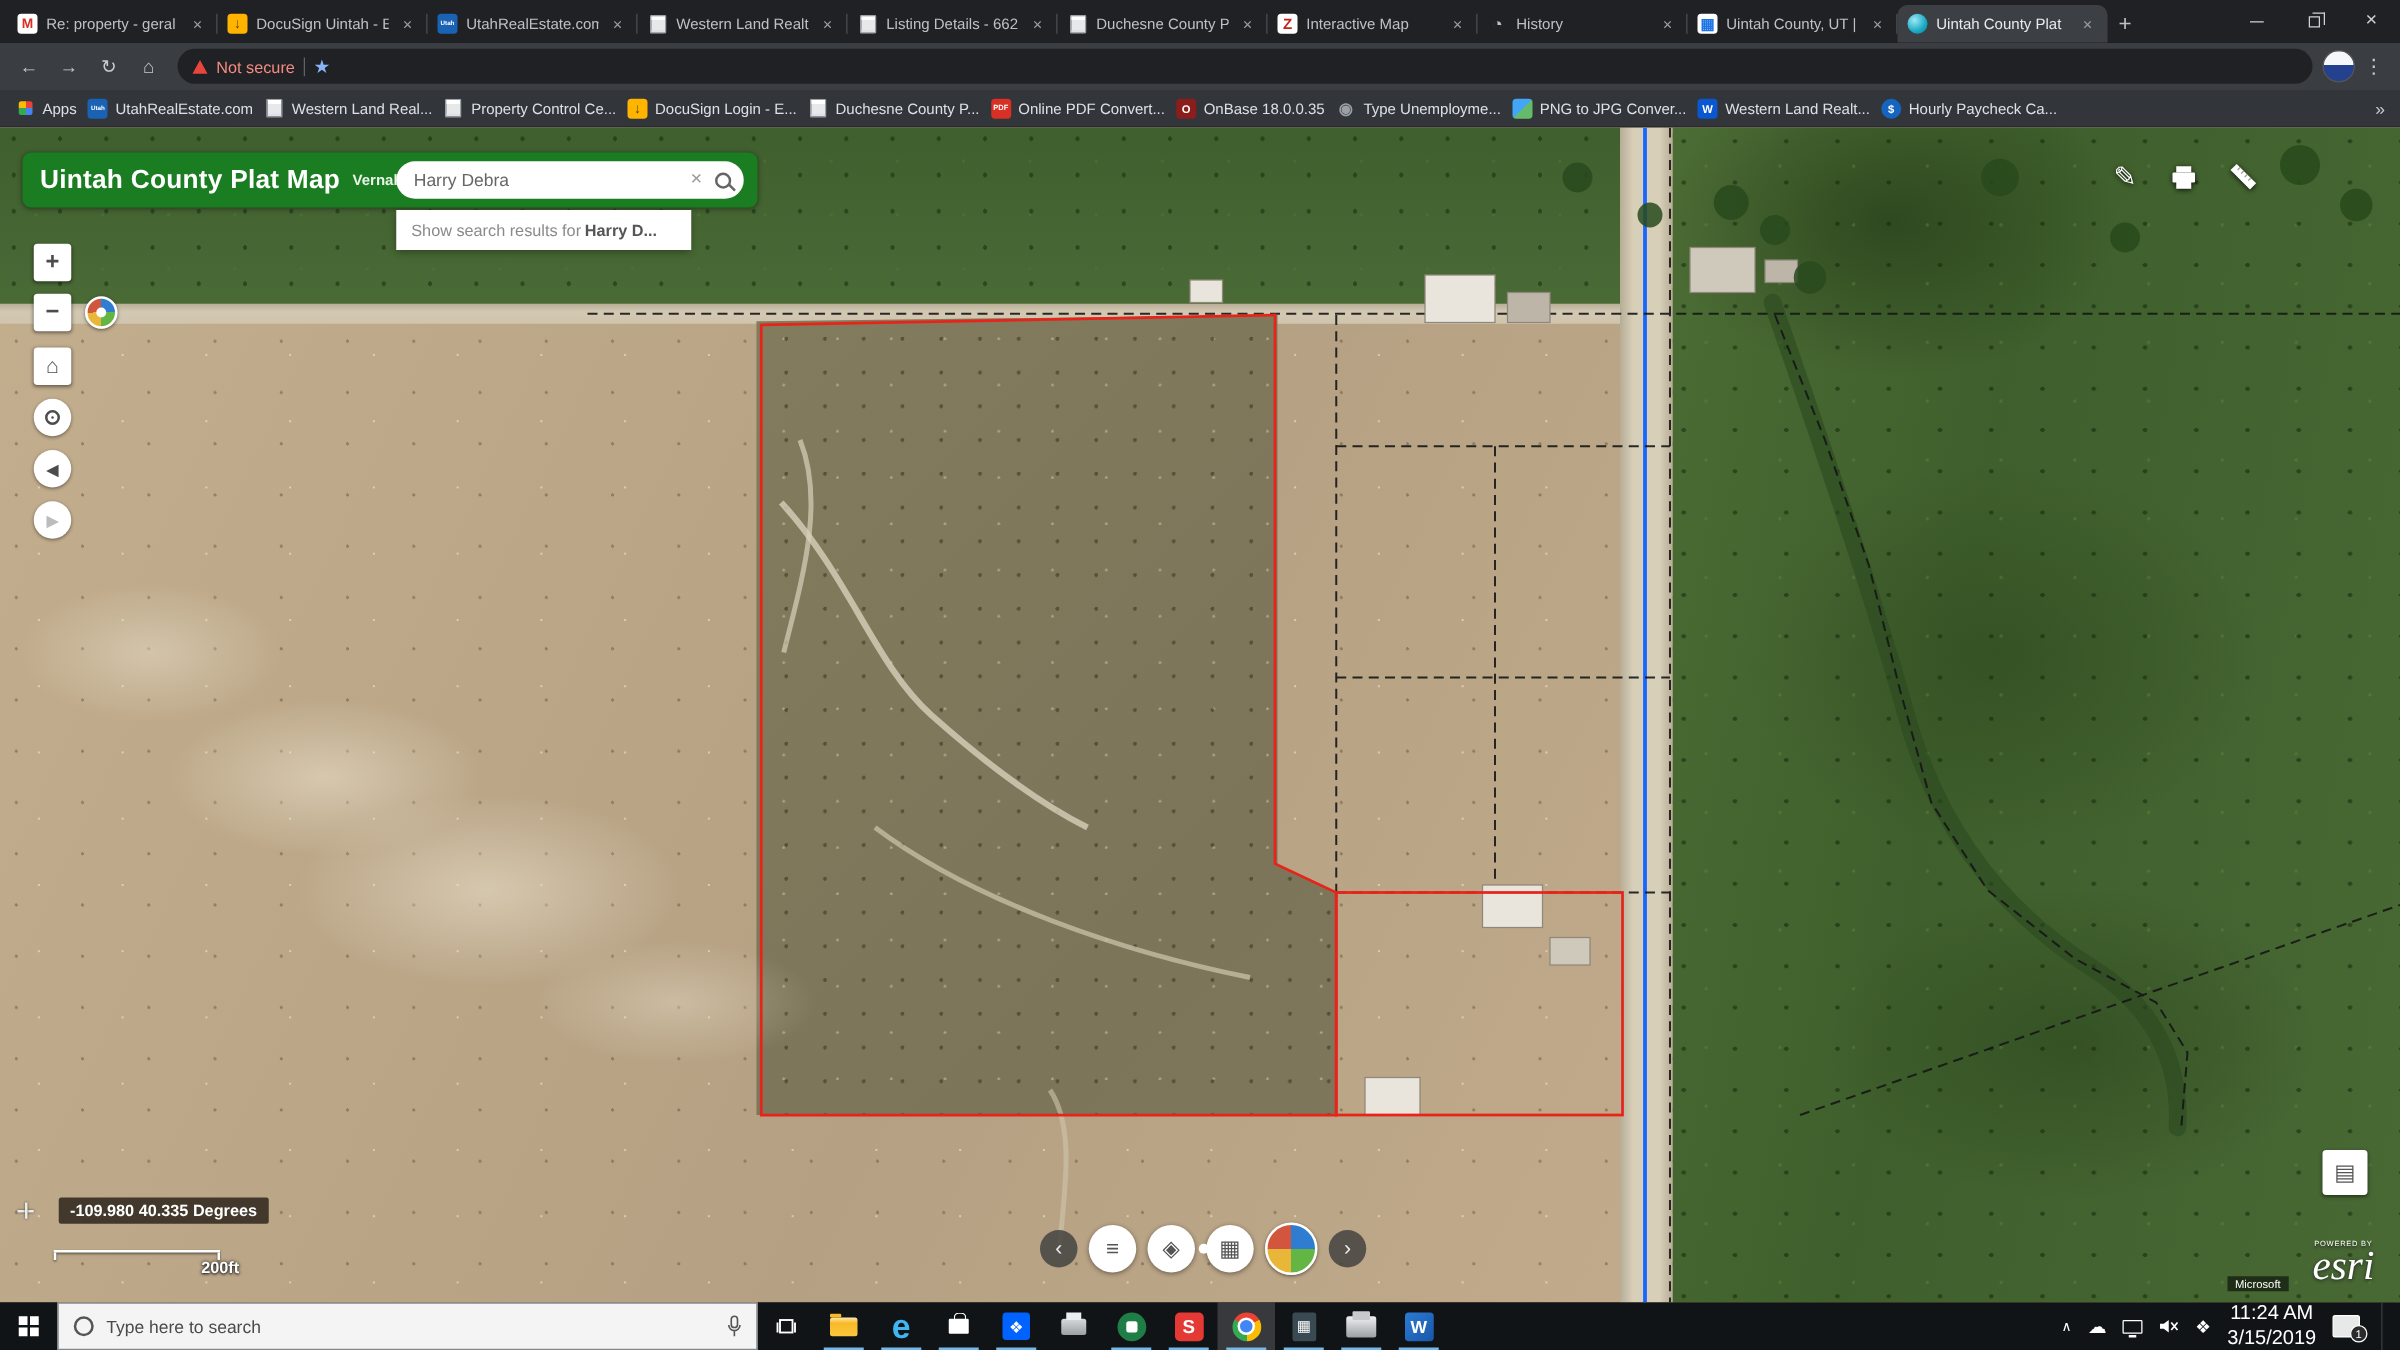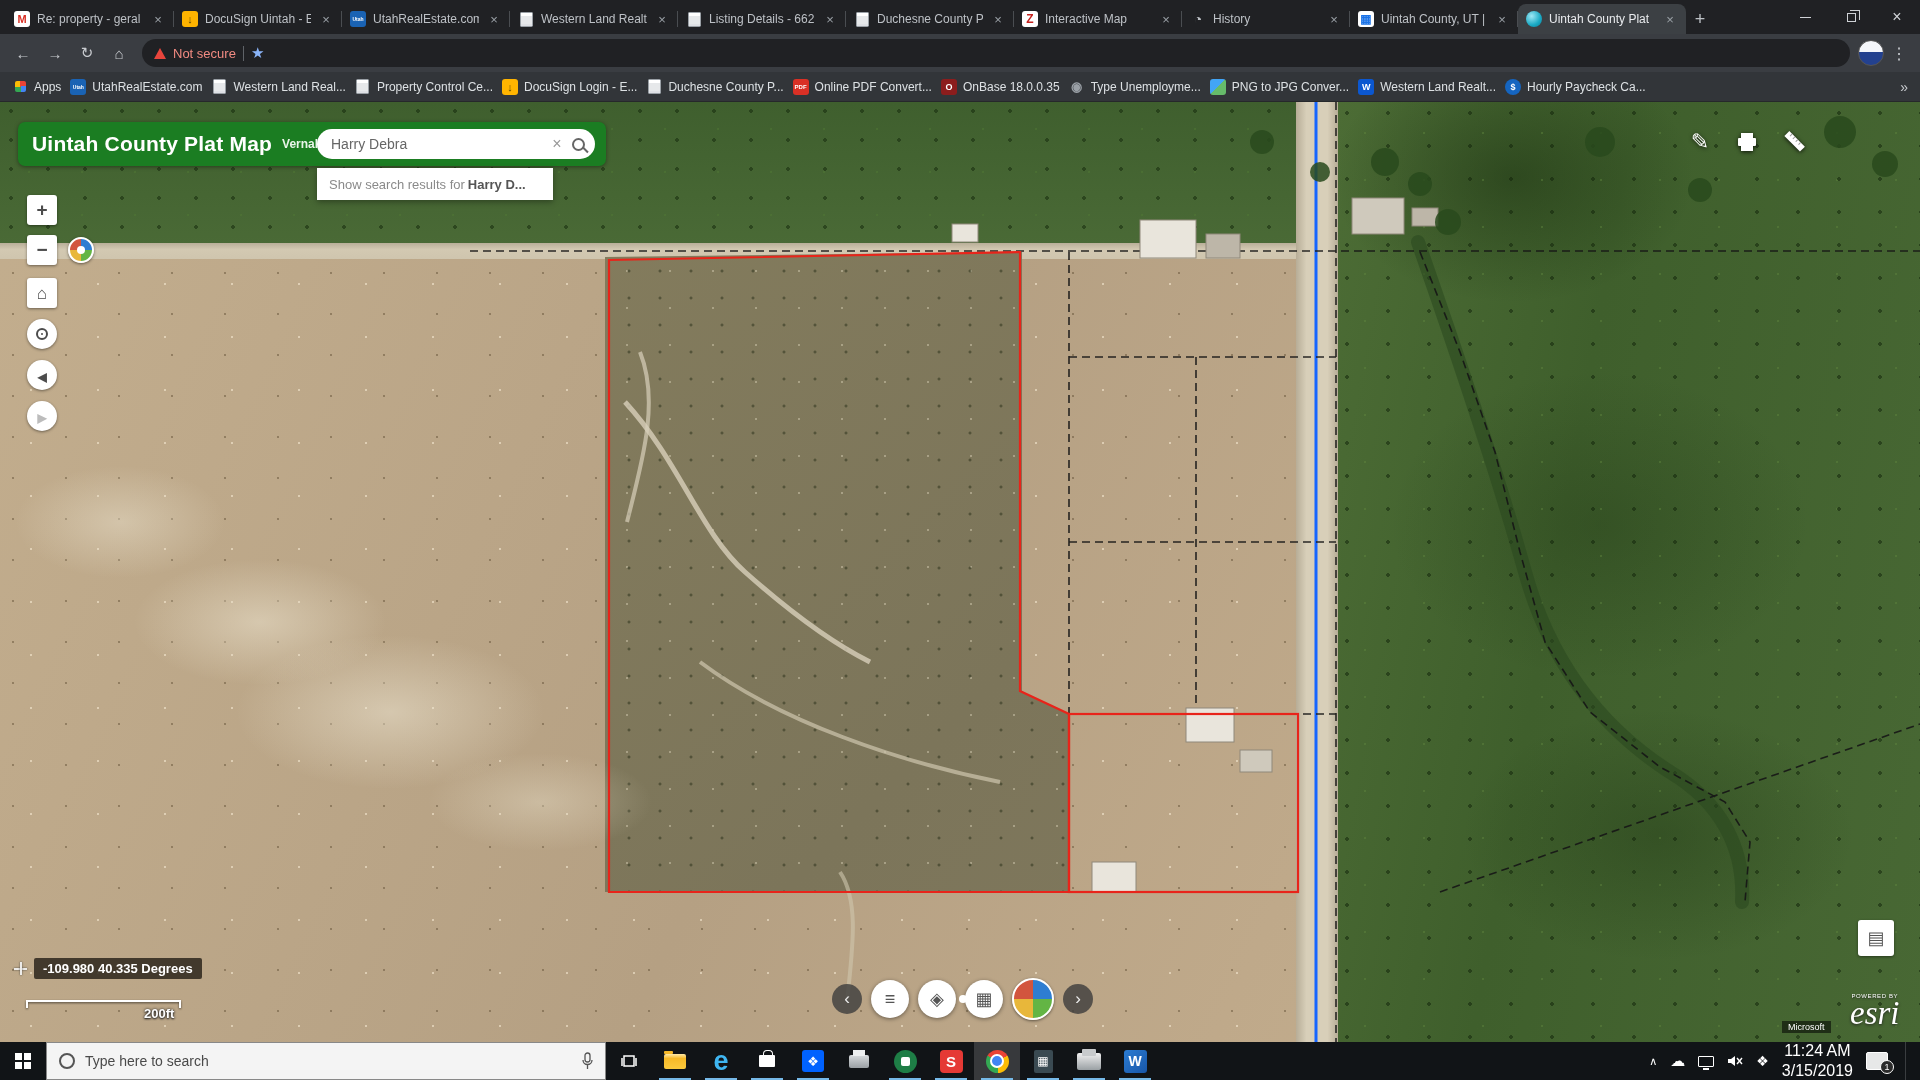--- a/index.html
+++ b/index.html
@@ -127,26 +127,26 @@
 .mtool{position:absolute;color:#fff;filter:drop-shadow(0 1px 2px rgba(0,0,0,.8));display:flex;align-items:center;justify-content:center}
 .pencil::before{content:"✎";font-size:22px}
 
 
 .btoolbar{position:absolute;left:832px;top:876px;display:flex;align-items:center;gap:9px}
 .chev{width:30px;height:30px;border-radius:50%;background:rgba(60,60,60,.8);color:#eee;display:flex;align-items:center;justify-content:center;font-size:17px}
 .wcirc{width:38px;height:38px;border-radius:50%;background:#fff;box-shadow:0 1px 4px rgba(0,0,0,.45);display:flex;align-items:center;justify-content:center;color:#555;font-size:18px}
 .sphere.inbar{position:static;width:42px;height:42px}
 
 
-.coords{position:absolute;left:14px;top:856px;display:flex;align-items:center;gap:7px}
+.coords{position:absolute;left:14px;top:856px;display:flex;align-items:center;gap:20px}
 .cross{width:13px;height:13px;position:relative;opacity:.9}
 .cross::before{content:"";position:absolute;left:0;top:6px;width:13px;height:1.5px;background:#f3f3f3;box-shadow:0 0 2px #333}
 .cross::after{content:"";position:absolute;left:6px;top:0;width:1.5px;height:13px;background:#f3f3f3;box-shadow:0 0 2px #333}
 .cbadge{background:rgba(45,38,28,.85);color:#fff;font-size:13px;font-weight:bold;padding:3px 9px;border-radius:2px}
-.scalebar{position:absolute;left:26px;top:898px;width:155px}
+.scalebar{position:absolute;left:43px;top:898px;width:133px}
 .sline{height:7px;border-top:2px solid #fff;position:relative;filter:drop-shadow(0 1px 1px rgba(0,0,0,.6))}
 .sline::before,.sline::after{content:"";position:absolute;top:0;width:2px;height:6px;background:#fff}
 .sline::before{left:0}.sline::after{right:0}
 .stext{position:absolute;left:118px;top:6px;color:#fff;font-weight:bold;font-size:13px;text-shadow:0 1px 2px #222,0 0 3px #222}
 
 
 .esri{position:absolute;left:1850px;top:891px;text-align:center;color:#fff}
 .pby{font-size:6px;letter-spacing:.6px;text-shadow:0 1px 2px #222;display:block}
 .elogo{font-family:"Liberation Serif",serif;font-style:italic;font-weight:normal;font-size:33px;line-height:.9;text-shadow:0 1px 3px #222}
 .attrchip{position:absolute;left:1782px;top:919px;background:rgba(0,0,0,.55);color:#fff;font-size:9px;padding:1px 6px}

